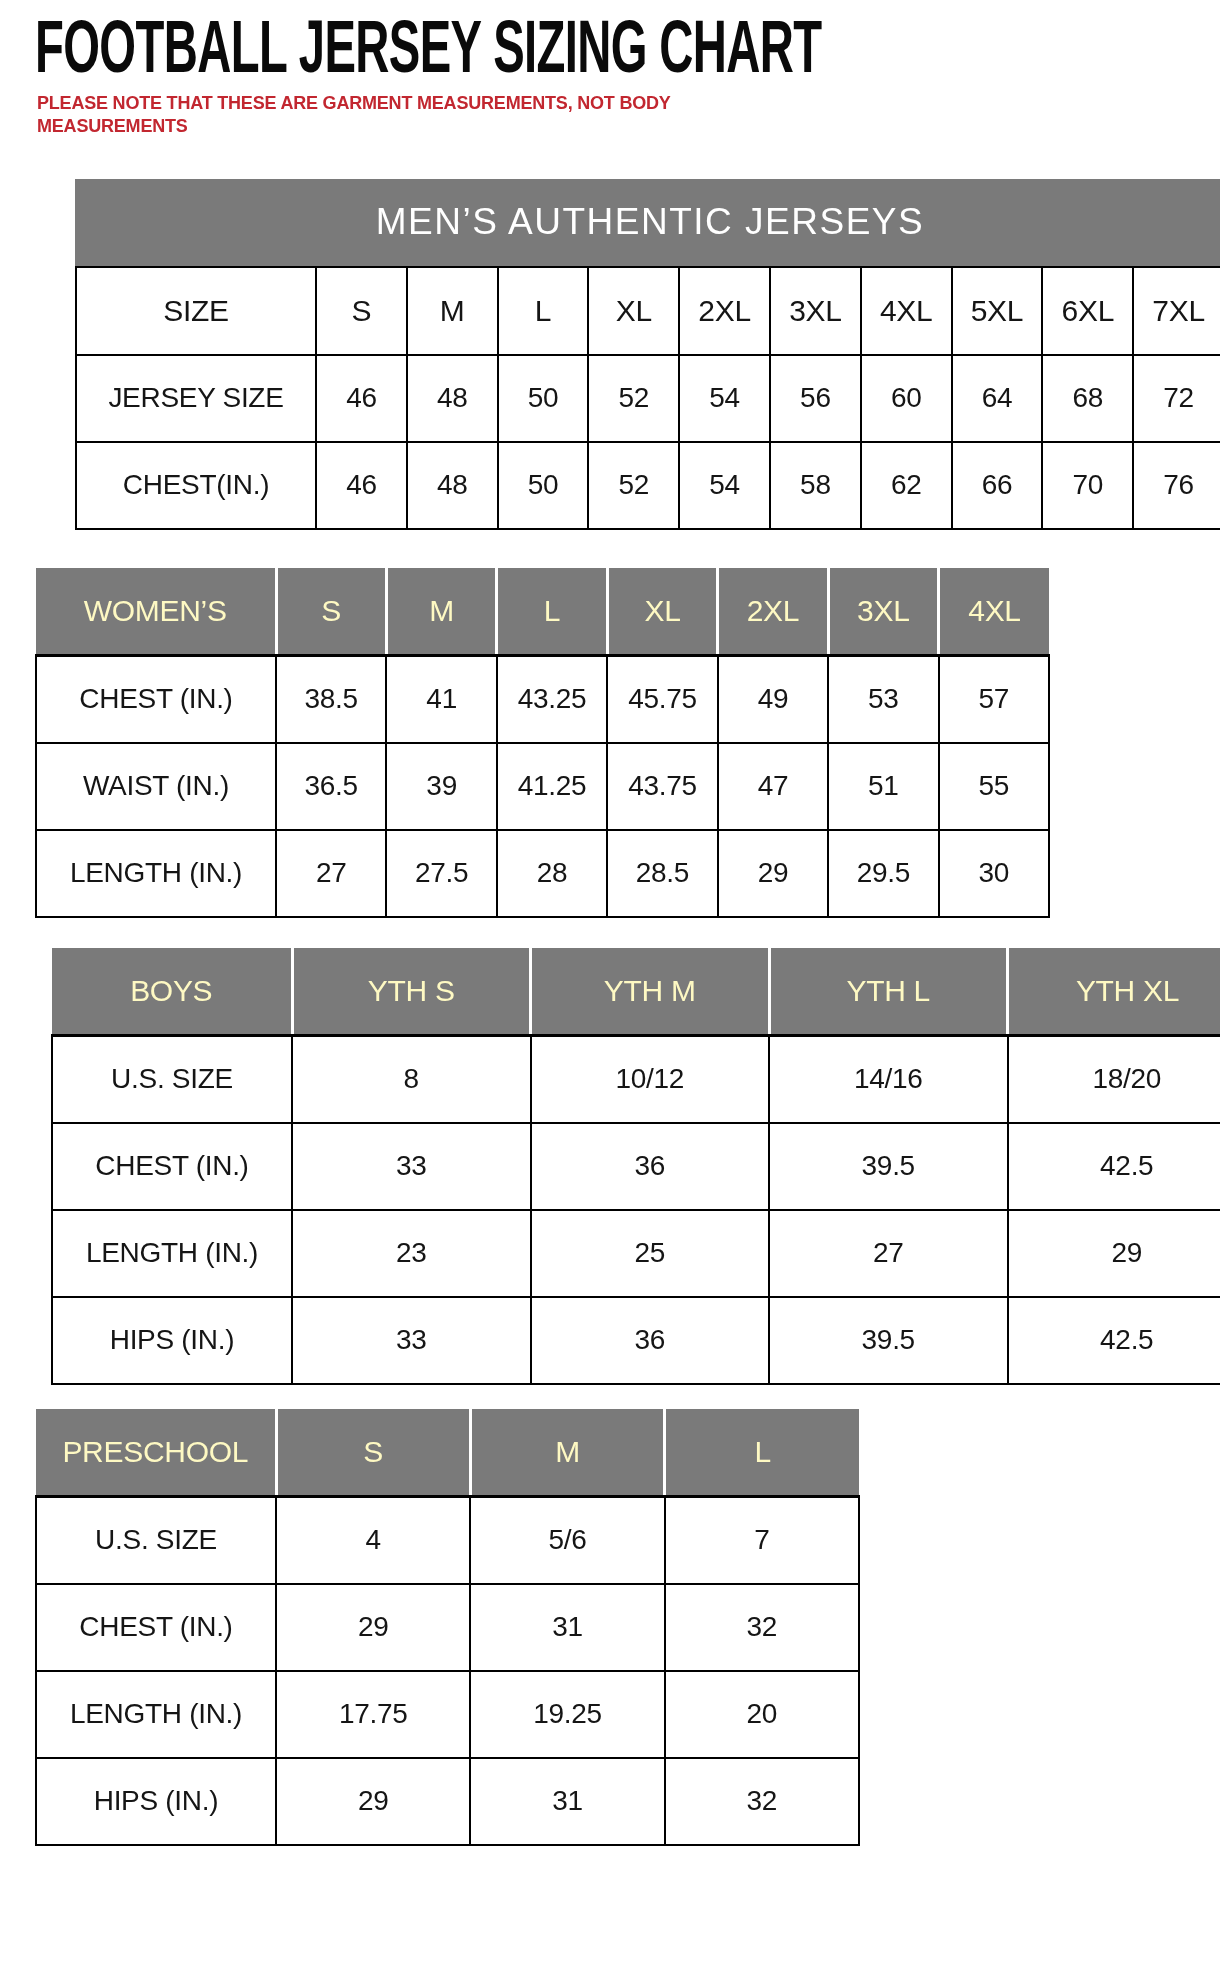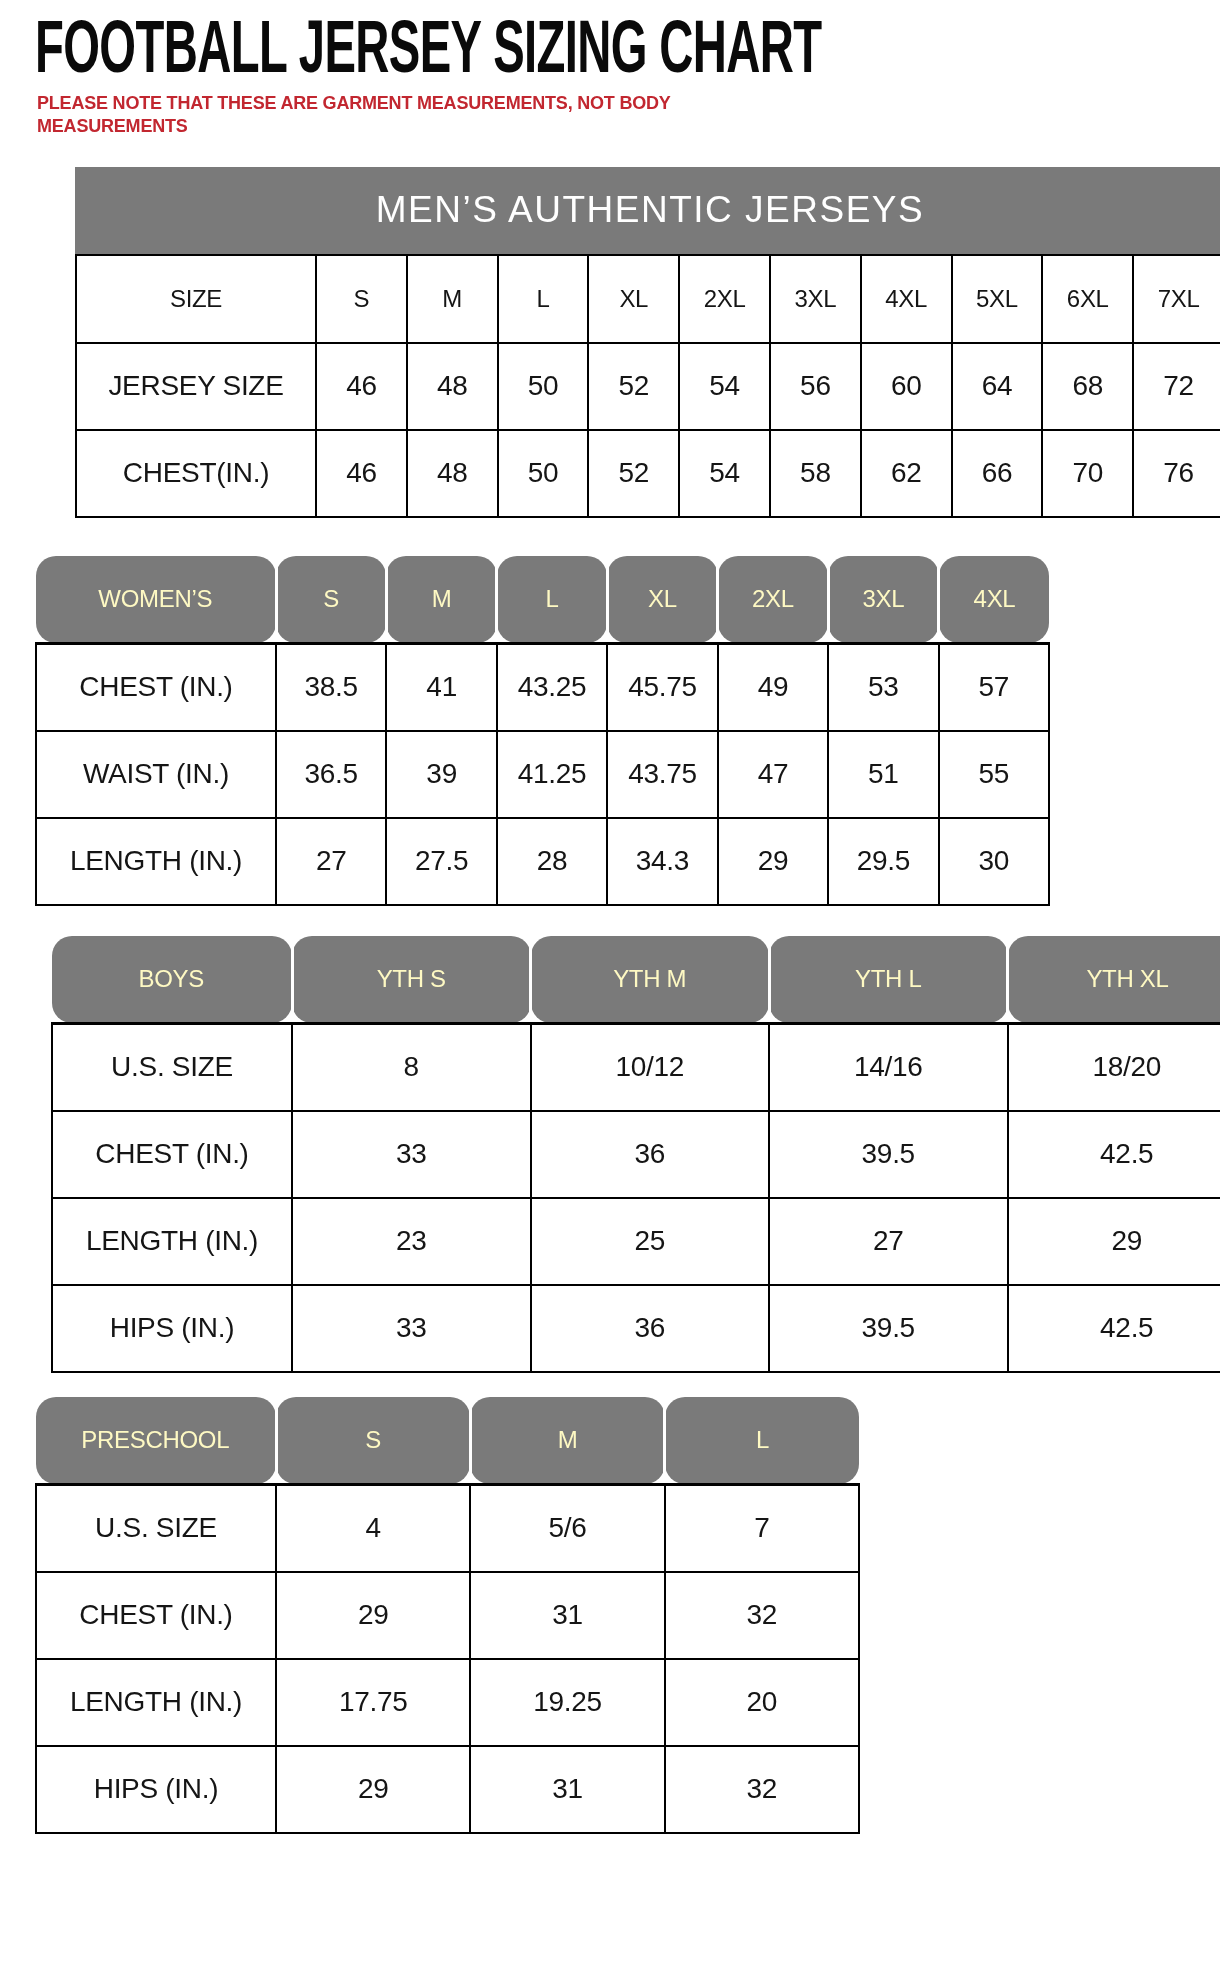--- a/index.html
+++ b/index.html
@@ -20,21 +20,21 @@
     letter-spacing:-1px;white-space:nowrap;color:#0a0a0a;
     transform:scaleX(0.63);transform-origin:left bottom;
   }
   .subtitle{
     margin:16px 0 0 2px;color:var(--accent-red);
     font-weight:700;font-size:18px;line-height:1.3;
     white-space:pre-line;letter-spacing:-0.2px;
   }
 
   .table-block{margin:0;}
-  #t0{margin-top:28px;padding-left:40px;}
+  #t0{margin-top:40px;padding-left:40px;}
   #t1{margin-top:38px;}
   #t2{margin-top:30px;}
   #t3{margin-top:24px;}
 
   .tw-mens{width:1150px;}
   .tw-womens{width:1015px;}
   .tw-boys{width:1196px;margin-left:16px;}
   .tw-preschool{width:825px;}
 
   .banner{
@@ -46,21 +46,21 @@
   table.sizing-table{
     border-collapse:collapse;table-layout:fixed;background:#ffffff;
   }
   col.label-col{width:240px;}
 
   table.sizing-table th,
   table.sizing-table td{
     text-align:center;vertical-align:middle;padding:2px;
     font-weight:400;letter-spacing:-0.3px;overflow:hidden;
   }
-  table.sizing-table th{height:82px;font-size:24px;border-radius:20px;}
+  table.sizing-table th{height:82px;font-size:30px;}
   table.sizing-table td{height:81px;font-size:28px;border:2px solid var(--border-black);}
 
   th.plain-h{
     background:#ffffff;color:var(--body-text);
     border:2px solid var(--border-black);
   }
   th.gray-h{
     background:var(--header-gray);color:#fef9c3;
     border:0;border-bottom:3px solid var(--border-black);
   }
@@ -180,21 +180,21 @@
             <td class="value-cell">43.75</td>
             <td class="value-cell">47</td>
             <td class="value-cell">51</td>
             <td class="value-cell">55</td>
           </tr>
           <tr>
             <td class="label-cell">LENGTH (IN.)</td>
             <td class="value-cell">27</td>
             <td class="value-cell">27.5</td>
             <td class="value-cell">28</td>
-            <td class="value-cell">34.3</td>
+            <td class="value-cell">28.5</td>
             <td class="value-cell">29</td>
             <td class="value-cell">29.5</td>
             <td class="value-cell">30</td>
           </tr>
         </tbody>
       </table>
     </section>
   <section id="t2" class="table-block">
       <table class="sizing-table tw-boys">
         <colgroup>

